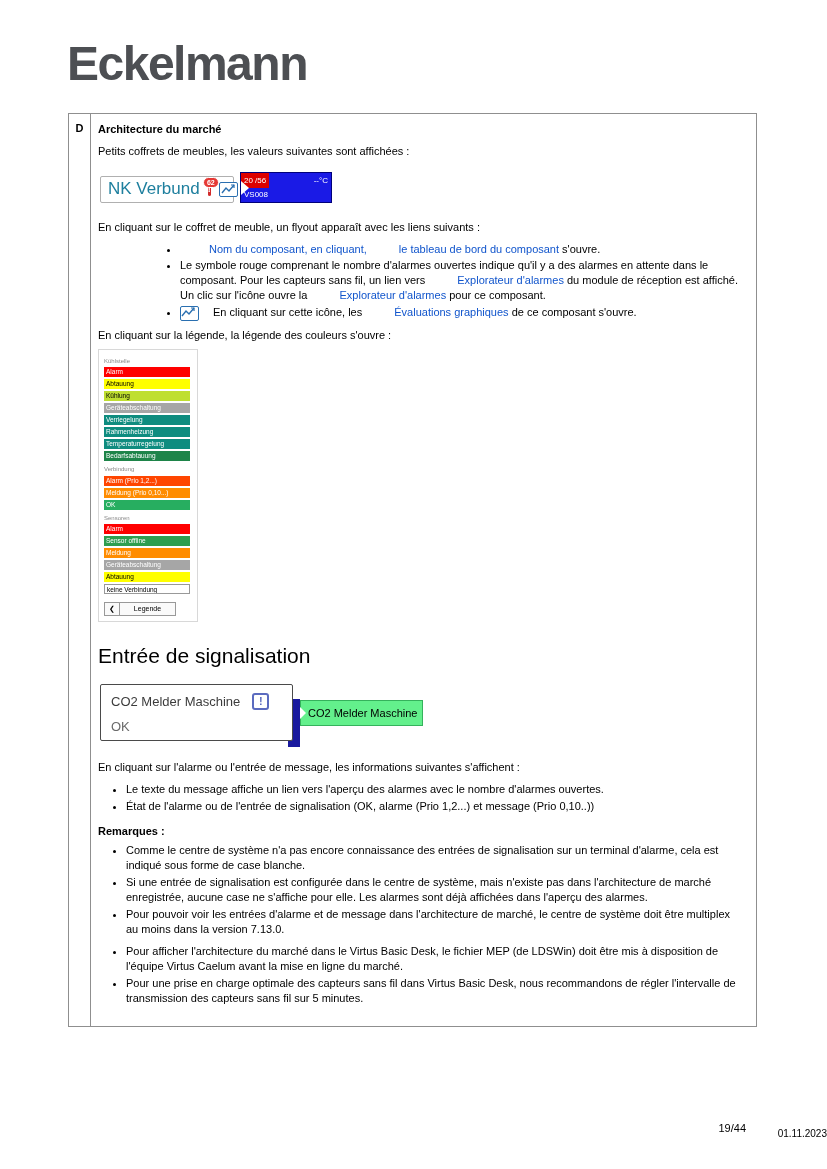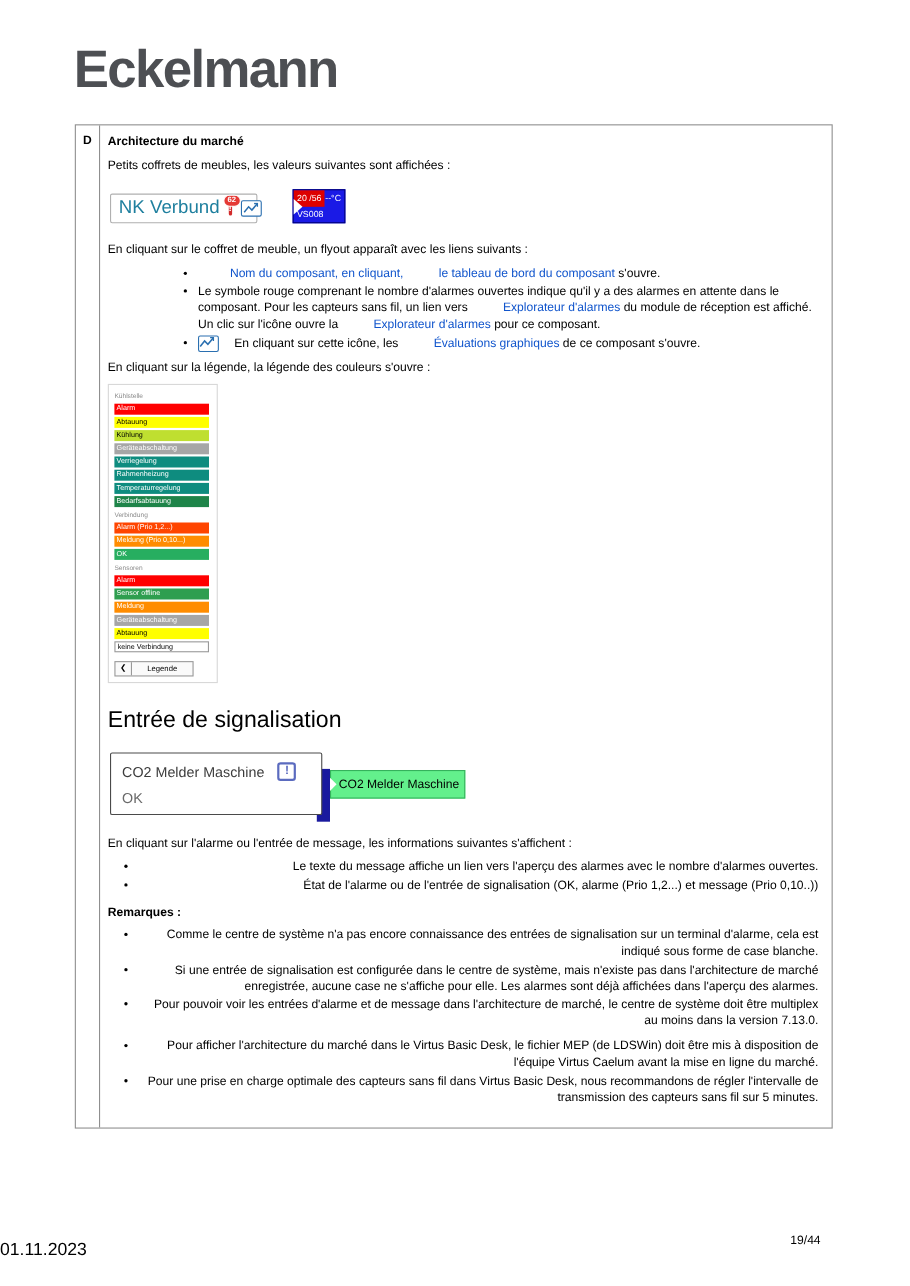--- a/index.html
+++ b/index.html
@@ -19,21 +19,21 @@
   .gutter {
     width:22px; border-right:1px solid #8f8f8f; font-weight:bold; font-size:11px;
     padding-top:8px; text-align:center; flex-shrink:0;
   }
   .content { flex:1; padding:8px 12px 12px 7px; font-size:11px; line-height:1.35; }
   .sec-title { font-weight:bold; margin:0 0 7px; }
   p.para { margin:7px 0; }
   ul { margin:3px 0 8px; padding-left:44px; }
   ul.deep { padding-left:82px; margin-bottom:2px; }
   ul.deep.cont { margin-top:0; list-style-position:outside; }
-  ul.shallow { padding-left:28px;text-align:right; }
+  ul.shallow { padding-left:28px; }
   li { margin-bottom:2px; }
   .link { color:#1155cc;margin-left:29px; }
   
   .nk-row { position:relative; height:44px; margin:10px 0 2px; }
   .nk-box {
     position:absolute; left:2px; top:7px; width:134px; height:27px; background:#fff;
     border:1px solid #b0b0b0; border-radius:2px; display:flex; align-items:center;
     gap:8px; padding:0 7px;
   }
   .nk-name { color:#1e7f9e; font-size:17px; white-space:nowrap; }
@@ -45,22 +45,22 @@
     position:absolute; top:-6px; right:-8px; background:#e53935; color:#fff;
     font-size:7px; font-weight:bold; line-height:9px; padding:0 3px; border-radius:6px;
     border:1px solid #fff;
   }
   .chart-icon {
     width:19px; height:15px; border:1px solid #2a6fb0; border-radius:2px;
     color:#2a6fb0; display:inline-flex; align-items:center; justify-content:center;
     background:#fff; flex-shrink:0;
   }
   .nk-tile {
-    position:absolute; left:142px; top:3px; width:48px; height:31px;
-    background:#1a1ae6; border:1px solid #00007a; color:#fff;margin-left:26px;
+    position:absolute; left:142px; top:3px; width:92px; height:31px;
+    background:#1a1ae6; border:1px solid #00007a; color:#fff;
   }
   .tile-arrow {
     position:absolute; left:0; top:8px; width:0; height:0;
     border-top:7px solid transparent; border-bottom:7px solid transparent;
     border-left:8px solid #fff;
   }
   .tile-top { display:flex; height:15px; }
   .tile-temp { background:#dd0000; font-size:8px; line-height:15px; padding:0 3px; white-space:nowrap; }
   .tile-unit { flex:1; text-align:right; font-size:8px; line-height:15px; padding-right:3px; }
   .tile-label { font-size:8px; line-height:14px; padding-left:3px; }
@@ -98,21 +98,21 @@
     border:1px solid #35b25c; color:#000; font-size:11px; line-height:24px;
     padding-left:7px; z-index:3; white-space:nowrap;
   }
   .flyout-arrow {
     position:absolute; left:-1px; top:6px; width:0; height:0;
     border-top:6px solid transparent; border-bottom:6px solid transparent;
     border-left:6px solid #fff;
   }
   .infos-title { color:#1155cc; font-weight:bold; margin:10px 0 5px; }
   .remarks-title { font-weight:bold; margin:10px 0 5px; }
-  .footer-date { position:absolute; left:0; right:0; top:1128px; text-align:left; font-size:16px; }
+  .footer-date { position:absolute; left:0; right:0; top:1128px; text-align:right; font-size:10px; }
   .footer-page { position:absolute; right:81px; top:1122px; font-size:11px; }
   .icon-bullet-icon { display:inline-block; vertical-align:middle; margin-right:14px; }
 </style>
 </head>
 <body>
 
 <div class="logo">Eckelmann</div>
 
 <div class="doc-box">
   <div class="gutter">D</div>

